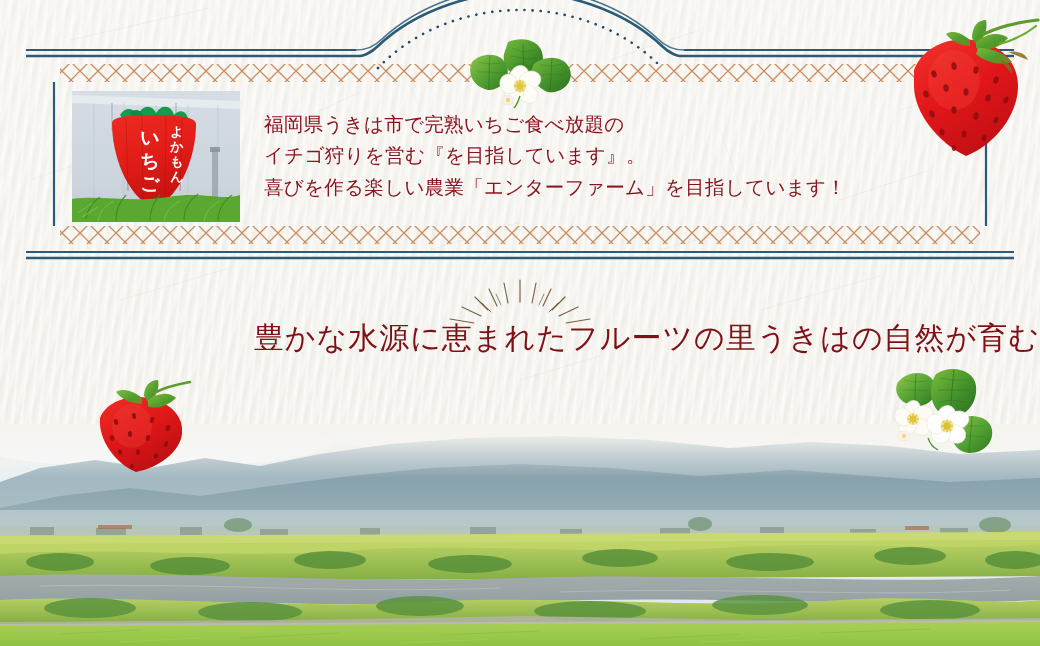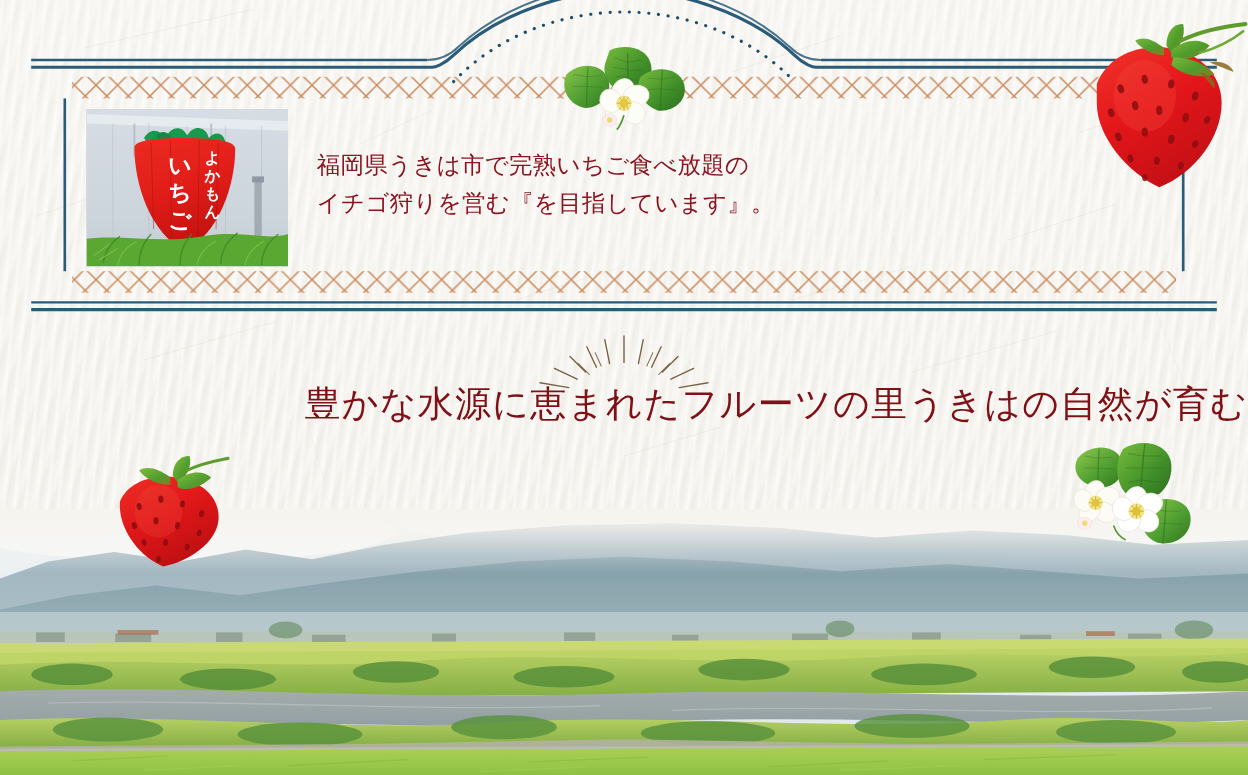--- a/index.html
+++ b/index.html
@@ -100,21 +100,21 @@
   }
   .thumb-wrap svg { display: block; }
 
   .intro-text {
     margin-left: 24px;
     color: #8a1420;
     font-size: 19.5px;
     line-height: 1.62;
     letter-spacing: 0.3px;
     white-space: nowrap;
-    font-family: Liberation Mono, monospace;
+    font-family: Liberation Sans, sans-serif;
   }
   .intro-text .line { display: block; }
 
   
   .headline {
     position: absolute;
     left: 0;
     top: 316px;
     width: 1040px;
     text-align: right;
@@ -434,20 +434,21 @@
         <g stroke="#8fbf5c" stroke-width="0.9" fill="none" opacity="0.85">
           <path d="M6 122 L20 112"></path>
           <path d="M10 126 L26 116"></path>
         </g>
       </svg>
     </div>
 
     <div class="intro-text">
       <span class="line">福岡県うきは市で完熟いちご食べ放題の</span>
       <span class="line">イチゴ狩りを営む『を目指しています』。</span>
+      <span class="line">喜びを作る楽しい農業「エンターファーム」を目指しています！</span>
     </div>
   </div>
 
   <div class="sunburst">
     <svg width="176" height="54" viewBox="0 0 176 54">
       <g stroke="#6b5230" stroke-width="1.15" stroke-linecap="round" fill="none" opacity="0.9">
         <path d="M88 4 L88 26"></path>
         <path d="M72 7 L76 27"></path>
         <path d="M104 7 L100 27"></path>
         <path d="M57 13 L65 30"></path>

